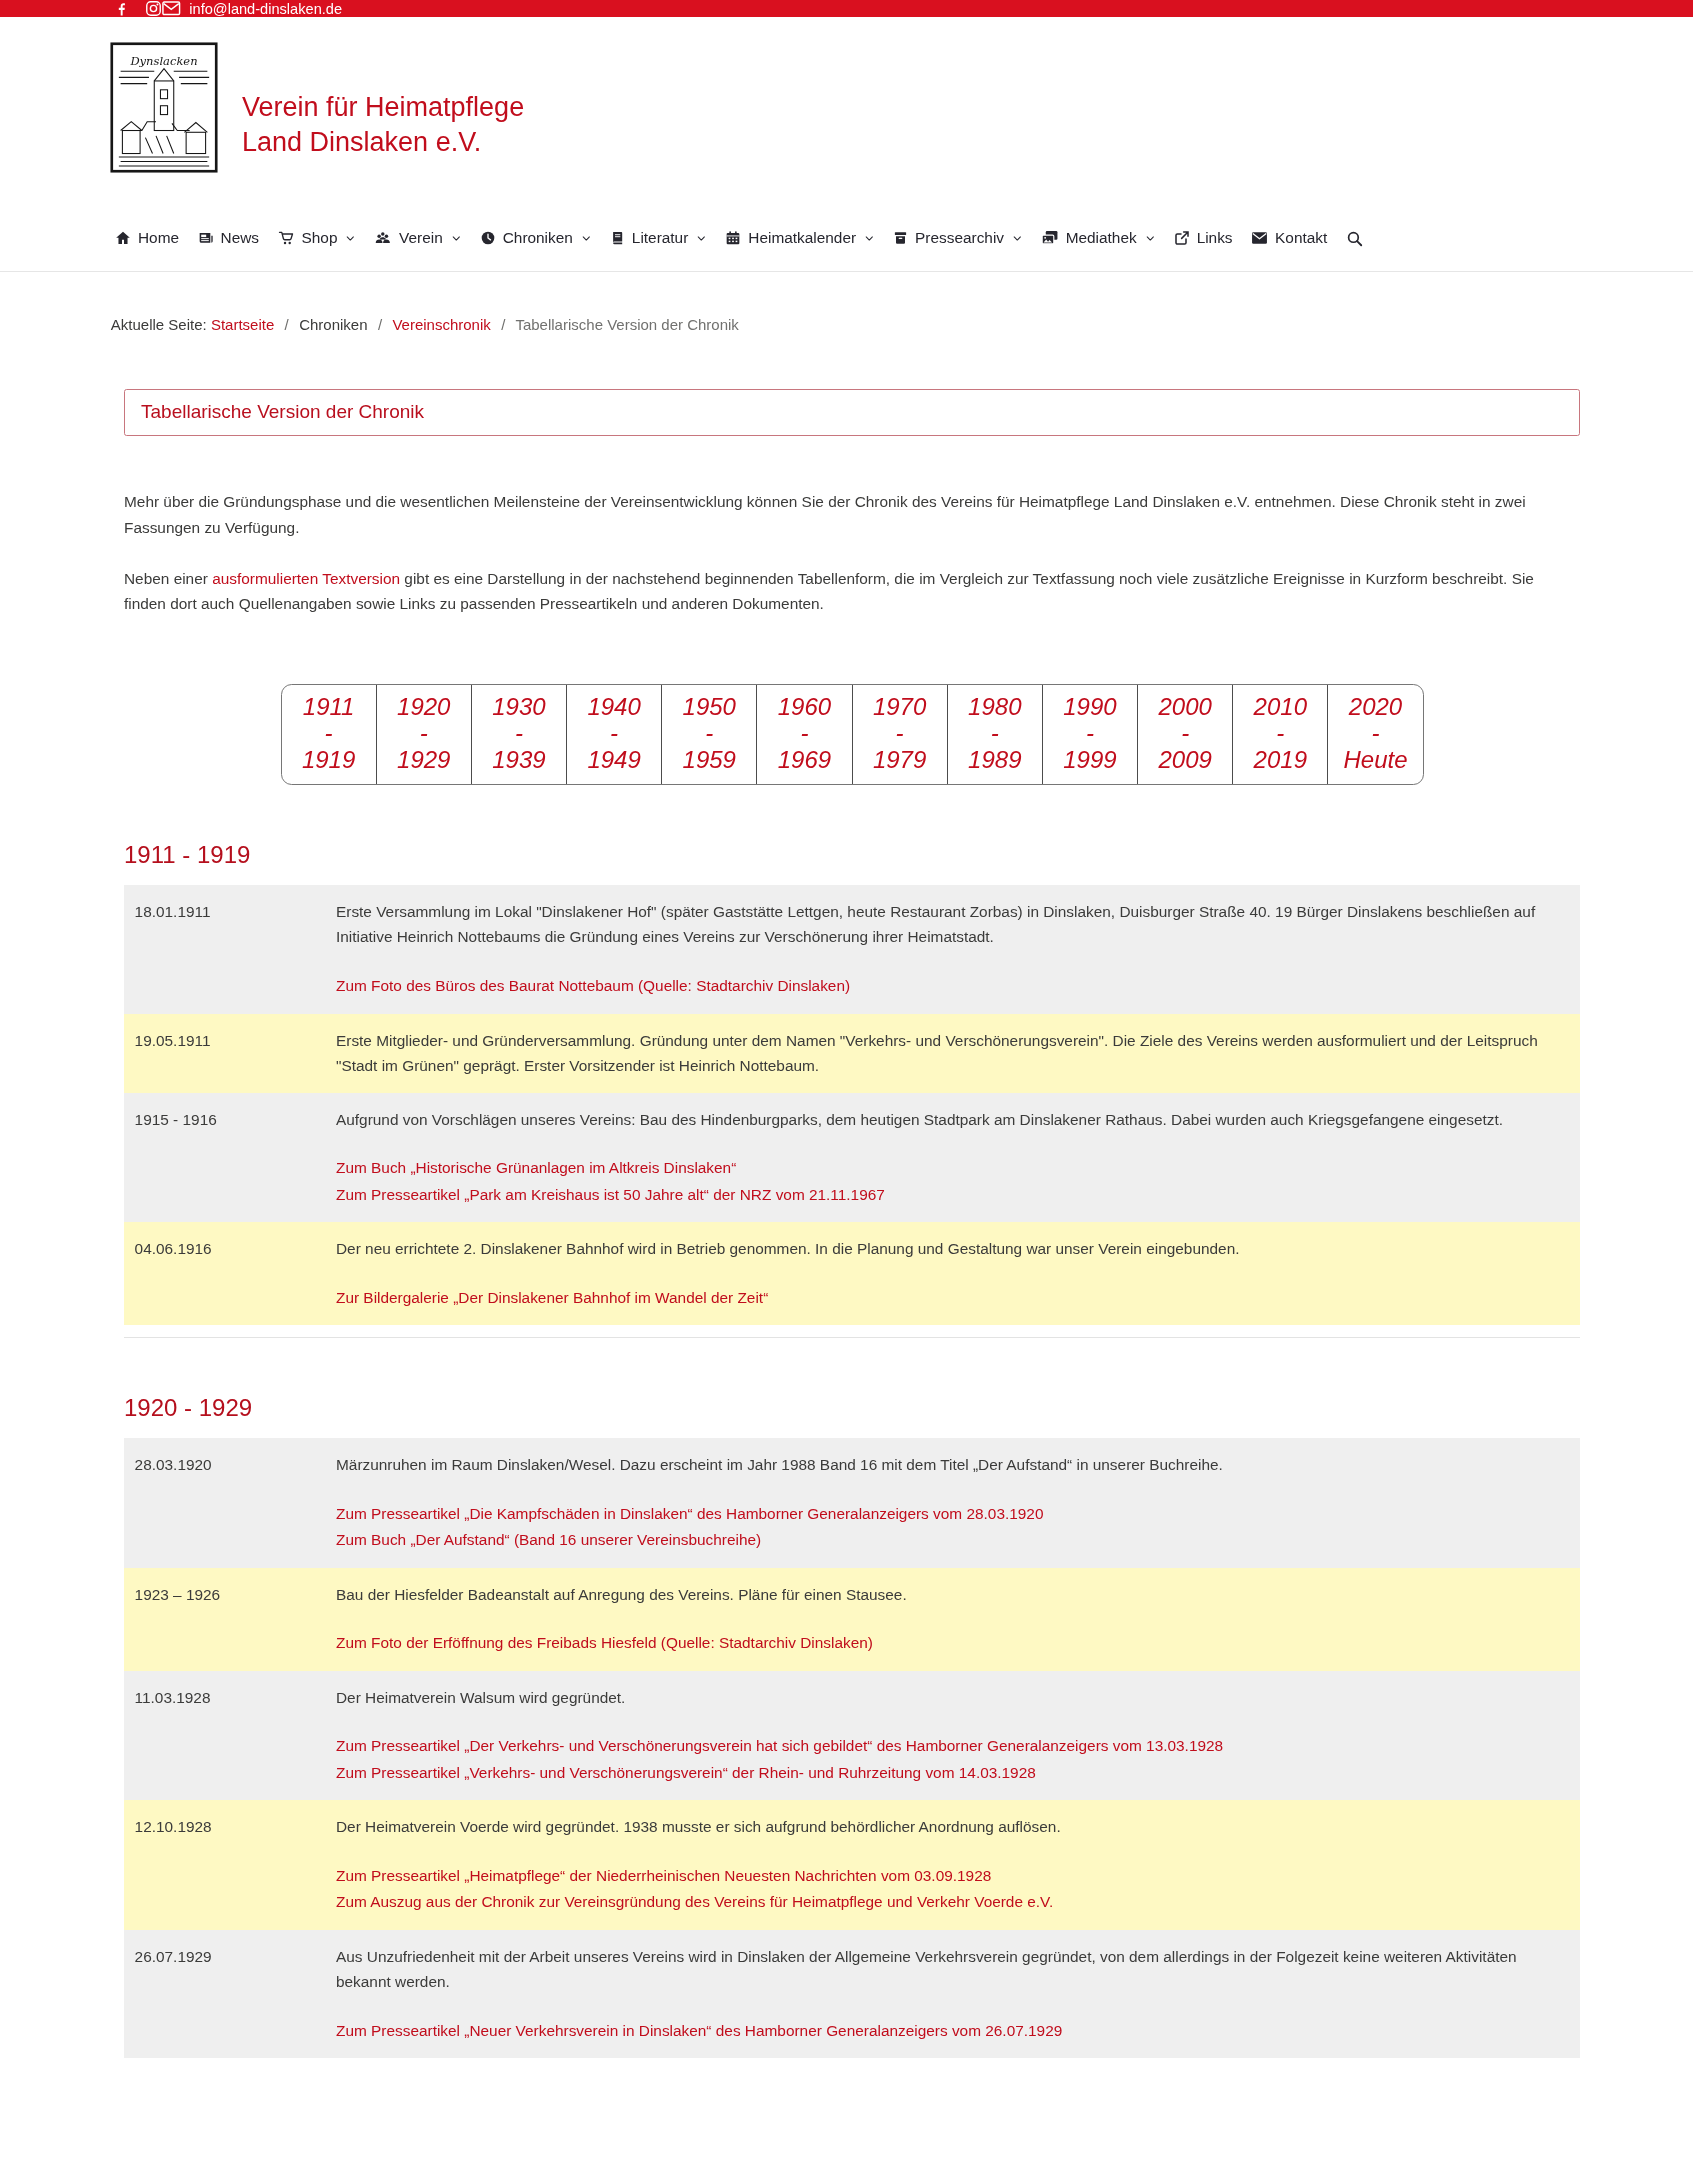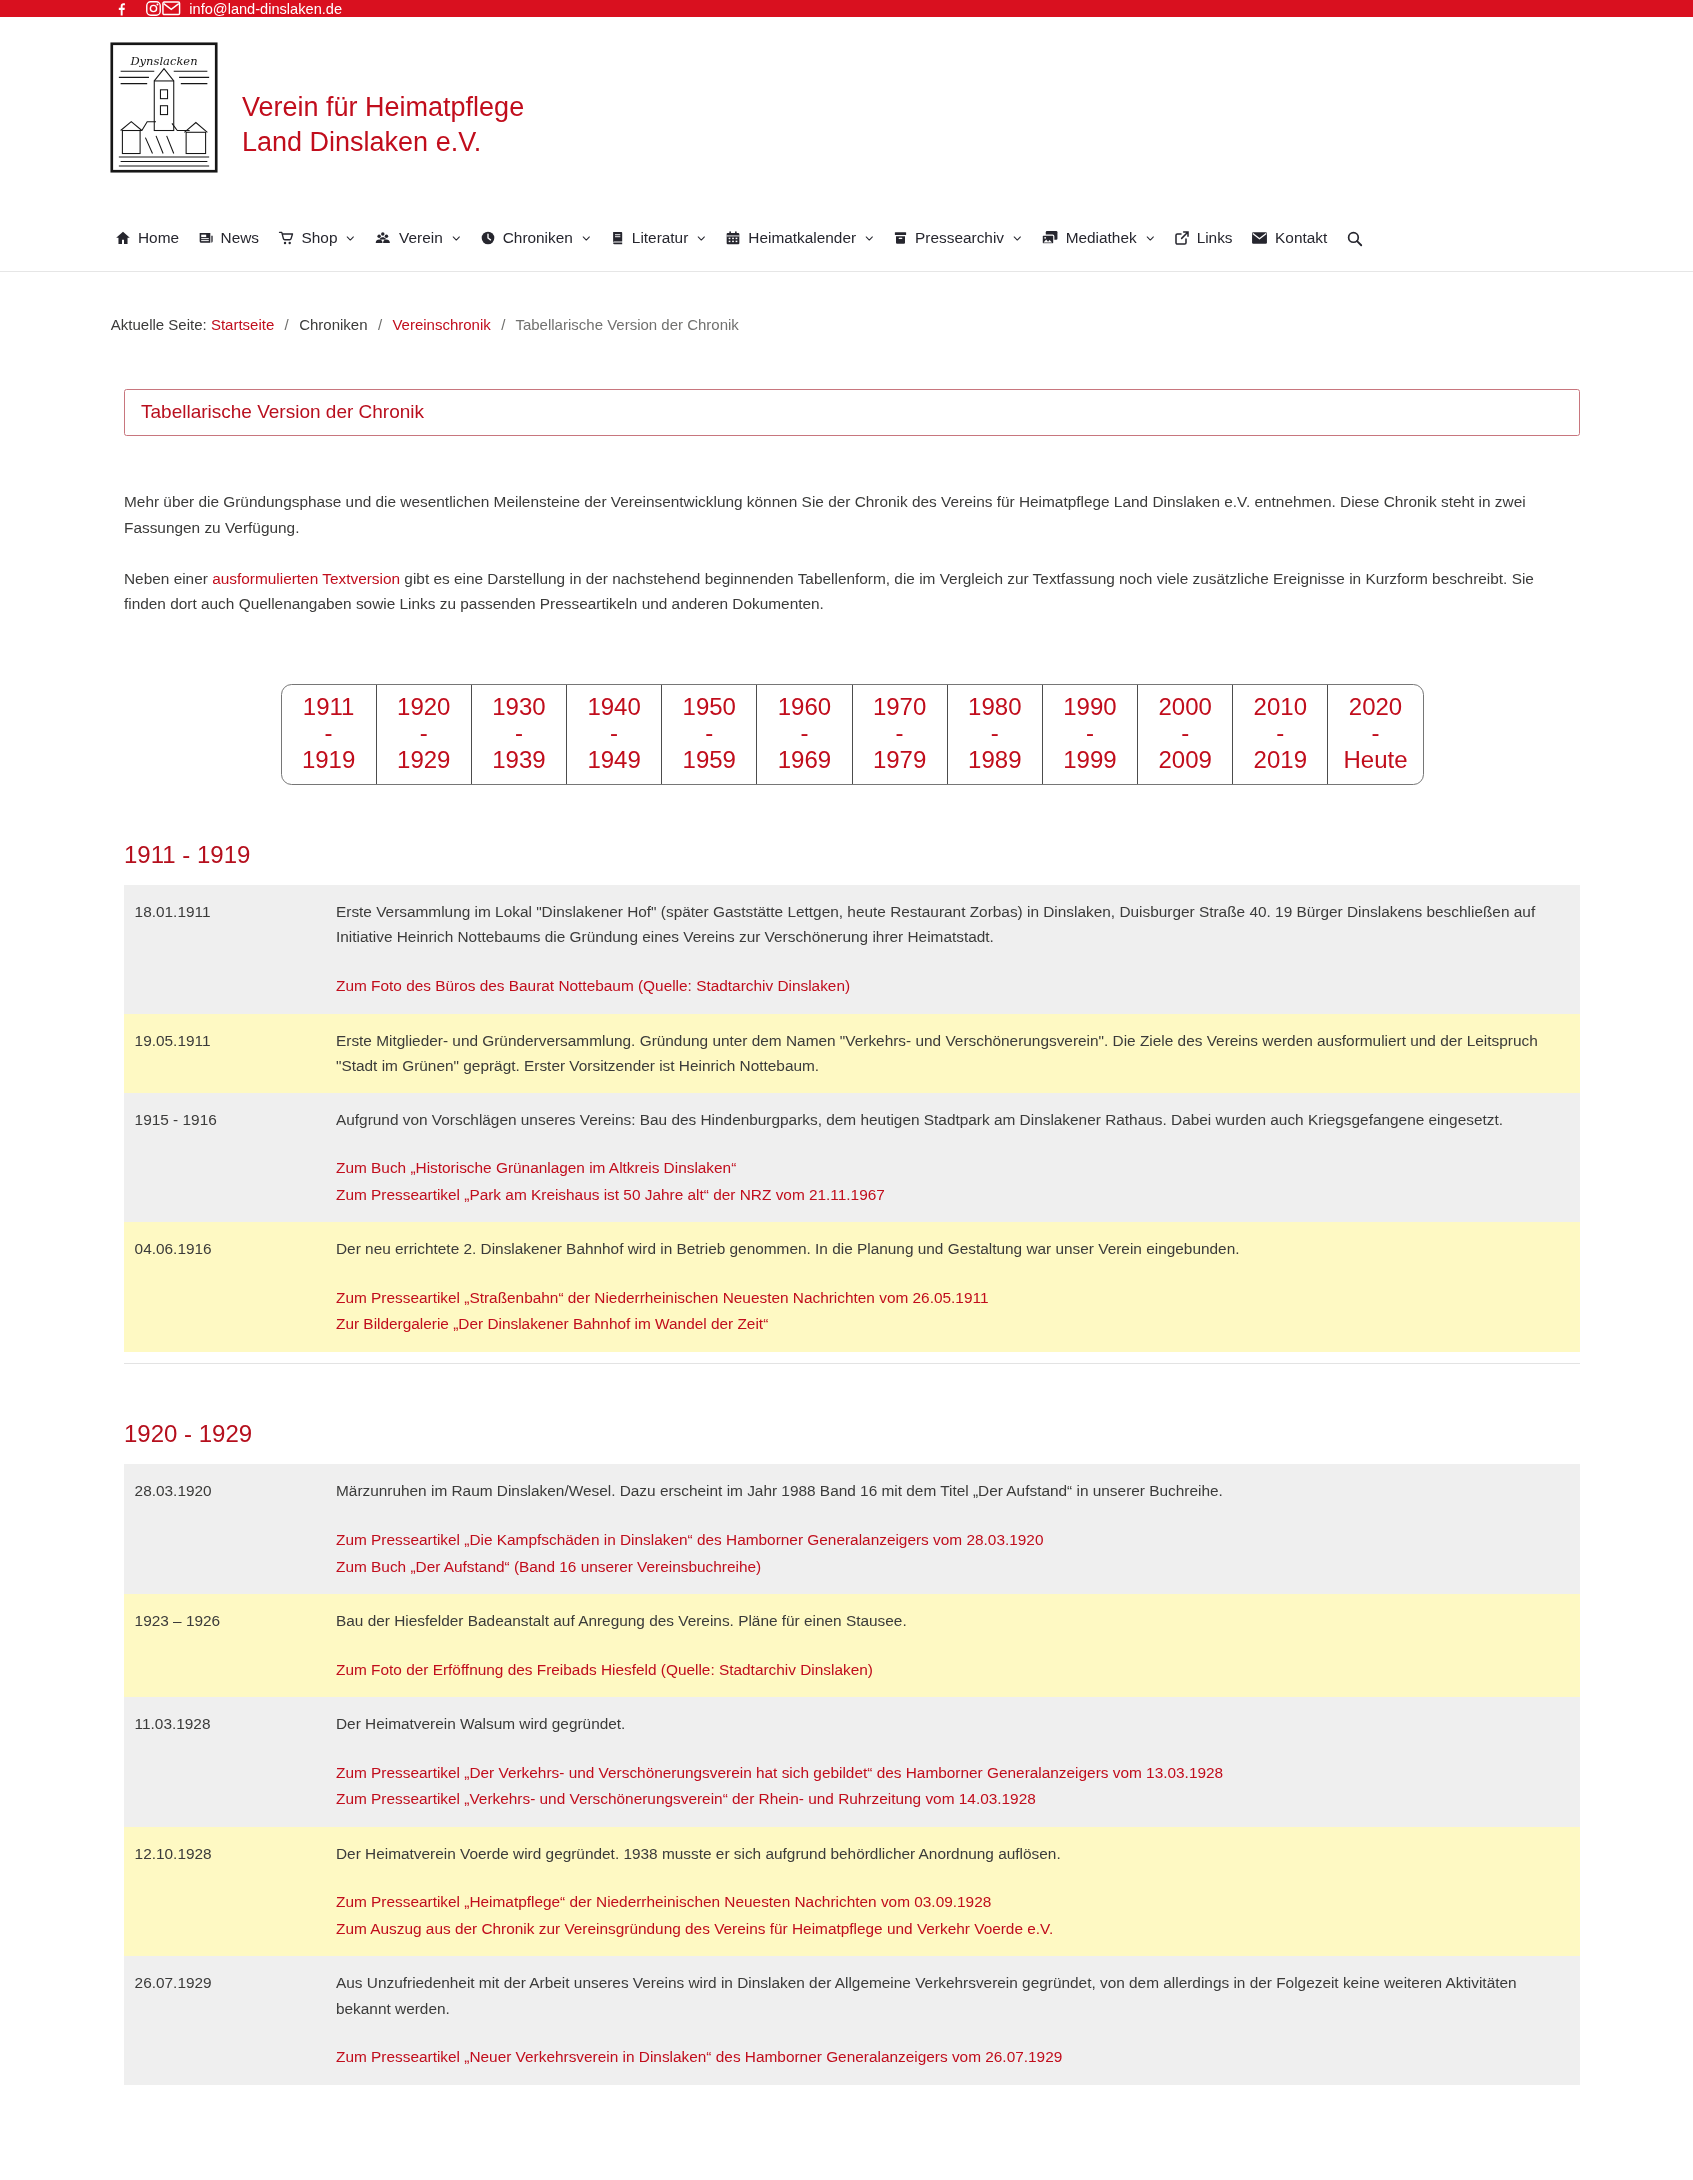--- a/index.html
+++ b/index.html
@@ -59,21 +59,21 @@
 
   .intro p { font-size: 15.4px; line-height: 25.6px; color: #3b3b3a; }
   .intro .p1 { margin-top: 53px; }
   .intro .p2 { margin-top: 25.6px; }
   .intro a.inline-link { color: #c10d1c; }
 
   
   .decades {
     margin: 67px auto 0; width: 1143px;
     border: 0.9px solid #767676; border-radius: 10.6px;
-    display: flex; overflow: hidden; background: #fff;
+    display: flex; overflow: hidden; background: #fff; font-style: italic;
   }
   .decade {
     flex: 1 1 0; text-align: center; padding: 8.8px 0 10.6px;
     border-right: 0.9px solid #4c4c4c;
     color: #c10d1c; font-size: 24px; line-height: 26.5px;
     display: block;
   }
   .decade:last-child { border-right: none; }
   .decade span { display: block; }
 
@@ -401,21 +401,20 @@
           <a>Zum Presseartikel „Park am Kreishaus ist 50 Jahre alt“ der NRZ vom 21.11.1967</a>
         </div>
       </div>
     </div>
 
     <div class="row">
       <div class="row-date">04.06.1916</div>
       <div class="row-body">
         <div class="row-text has-links">Der neu errichtete 2. Dinslakener Bahnhof wird in Betrieb genommen. In die Planung und Gestaltung war unser Verein eingebunden.</div>
         <div class="row-links">
-          <a>Zum Presseartikel „Straßenbahn“ der Niederrheinischen Neuesten Nachrichten vom 26.05.1911</a>
           <a>Zur Bildergalerie „Der Dinslakener Bahnhof im Wandel der Zeit“</a>
         </div>
       </div>
     </div>
   </div>
   <div class="section-divider"></div>
 
   <h2 class="section-heading">1920 - 1929</h2>
   <div class="chron-table">
 

